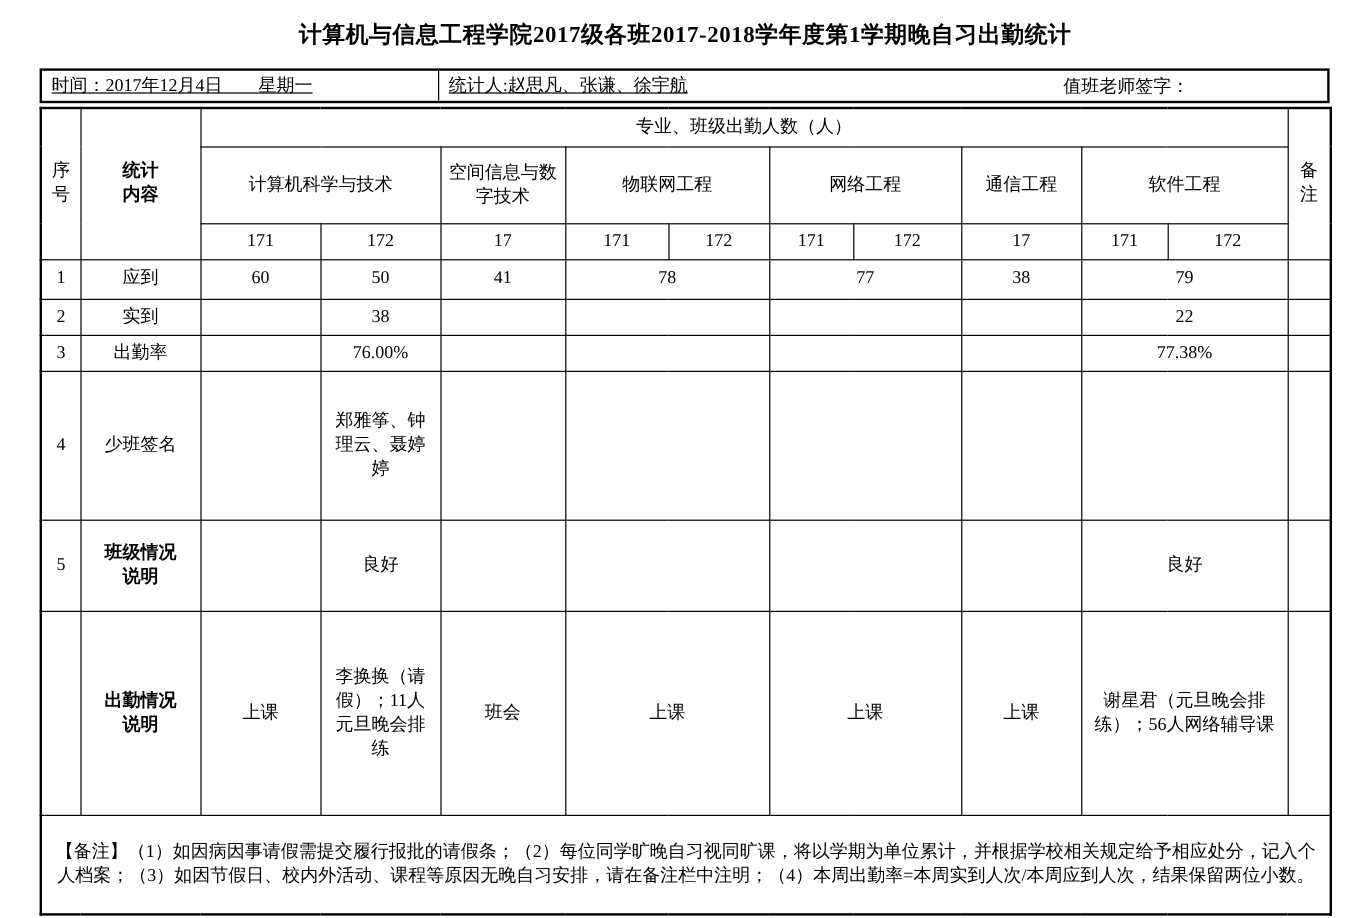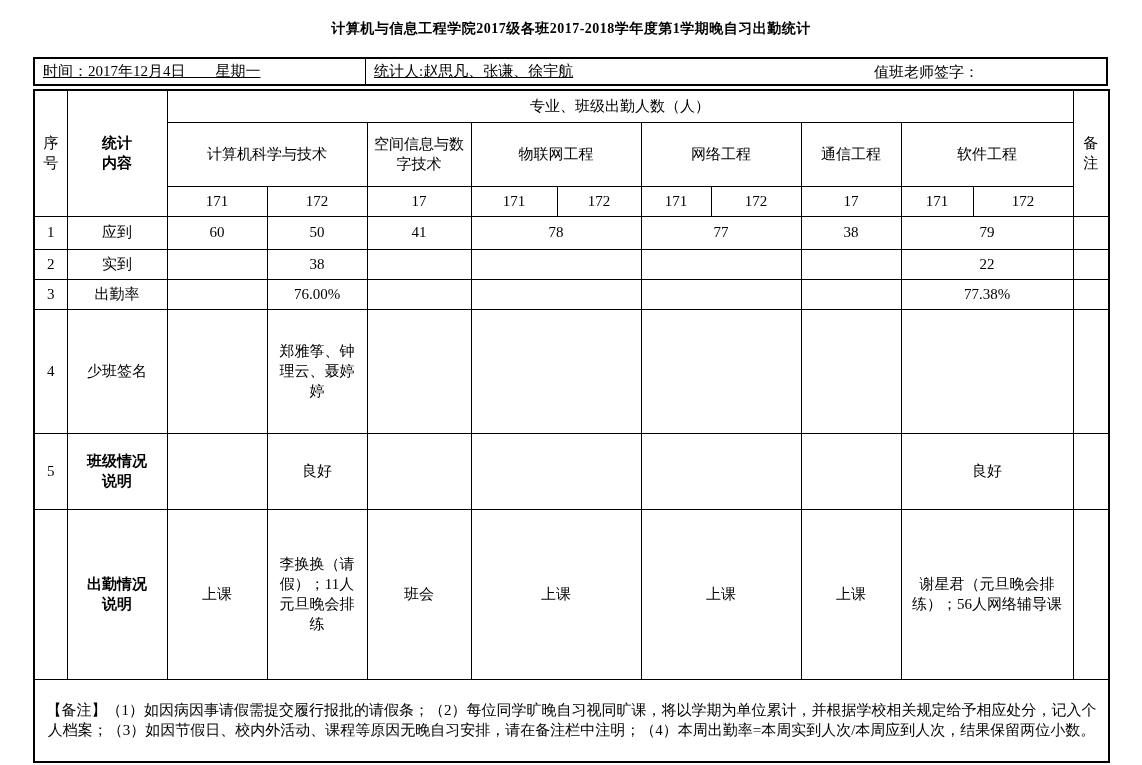--- a/index.html
+++ b/index.html
@@ -7,35 +7,35 @@
     position:relative;
     width:1142px;height:765px;
     background:#fff;
     font-family:"Liberation Serif","DejaVu Serif",serif;
     color:#000;
     overflow:hidden;
   }
   .title{
     height:57px;
     display:flex;align-items:center;justify-content:center;
-    font-size:14px;font-weight:bold;letter-spacing:.5px;
+    font-size:19px;font-weight:bold;letter-spacing:.5px;
   }
   .content{margin-left:33px;width:1075px;}
   .infobar{
     box-sizing:border-box;
     border:2px solid #000;
     height:29px;
     display:flex;align-items:stretch;
     font-size:15px;
     margin-bottom:3px;
   }
   .infobar .cell{display:flex;align-items:center;box-sizing:border-box;text-decoration:underline;}
   .infobar .time-cell{width:331px;border-right:1px solid #000;padding-left:8px;}
   .infobar .rest-cell{flex:1;position:relative;padding-left:8px;}
-  .infobar .sign-label{position:absolute;left:508px;top:50%;transform:translateY(-50%);}
+  .infobar .sign-label{position:absolute;left:520px;top:50%;transform:translateY(-50%);}
   table.main{
     border-collapse:collapse;
     table-layout:fixed;
     width:1075px;
     border:2px solid #000;
   }
   table.main td{
     border:1px solid #000;
     text-align:center;
     vertical-align:middle;

